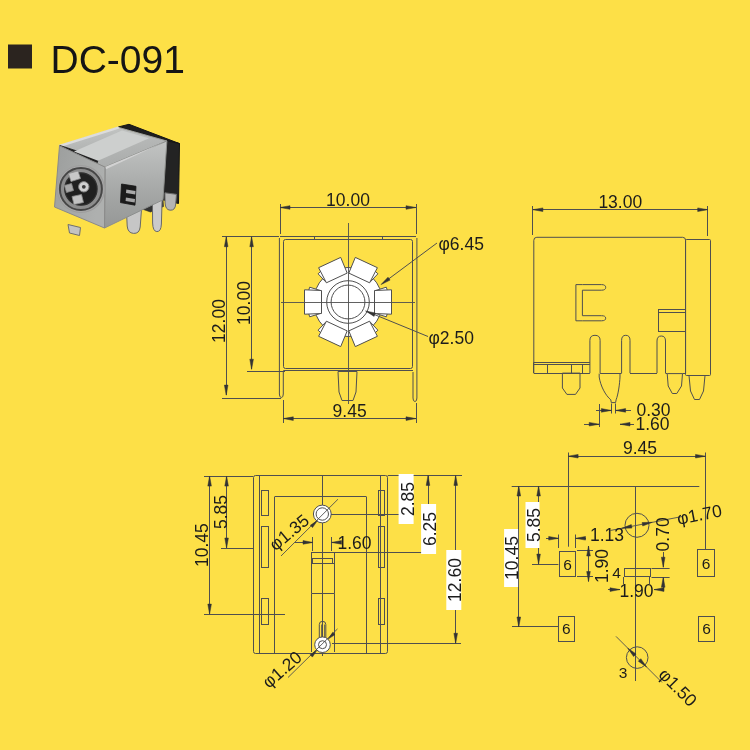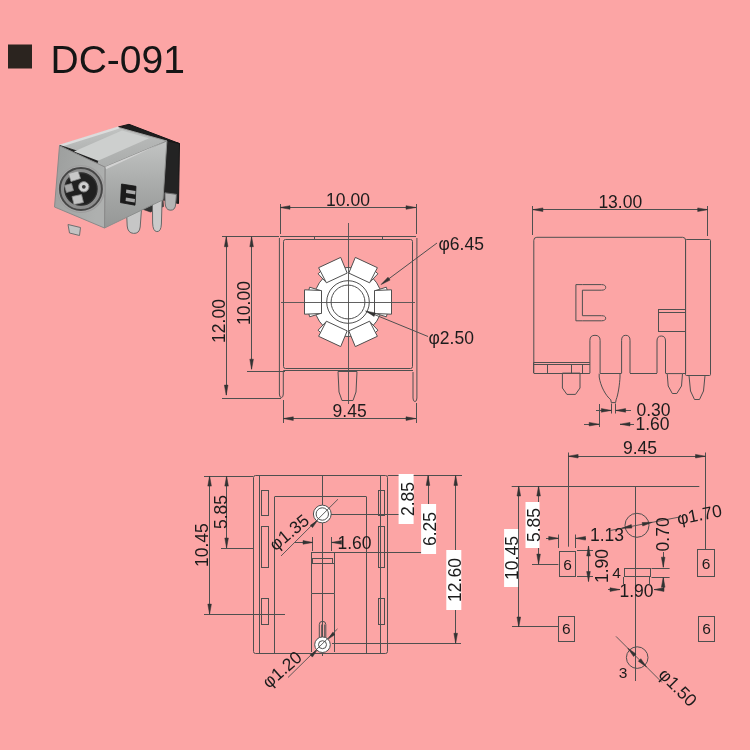--- a/index.html
+++ b/index.html
@@ -1,14 +1,14 @@
 <!DOCTYPE html>
 <html><head><meta charset="utf-8"><style>
 html,body{margin:0;padding:0;background:#ffffff;}
-#page{position:relative;width:750px;height:750px;background:#fca5a5;overflow:hidden;}
+#page{position:relative;width:750px;height:750px;background:#fde047;overflow:hidden;}
 text{font-family:"Liberation Sans",sans-serif;}
 </style></head><body>
 <div id="page">
 <svg width="750" height="750" viewBox="0 0 750 750">
 <rect x="8" y="44.5" width="24" height="24" fill="#2b241f"></rect>
 <text x="50.5" y="72.5" font-size="39" text-anchor="start" fill="#151515">DC-091</text>
 <defs>
 <linearGradient id="gt" x1="0" y1="0" x2="0.25" y2="1">
  <stop offset="0" stop-color="#c6c8c7"></stop>
           <stop offset="0.5" stop-color="#b5b7b6"></stop>

